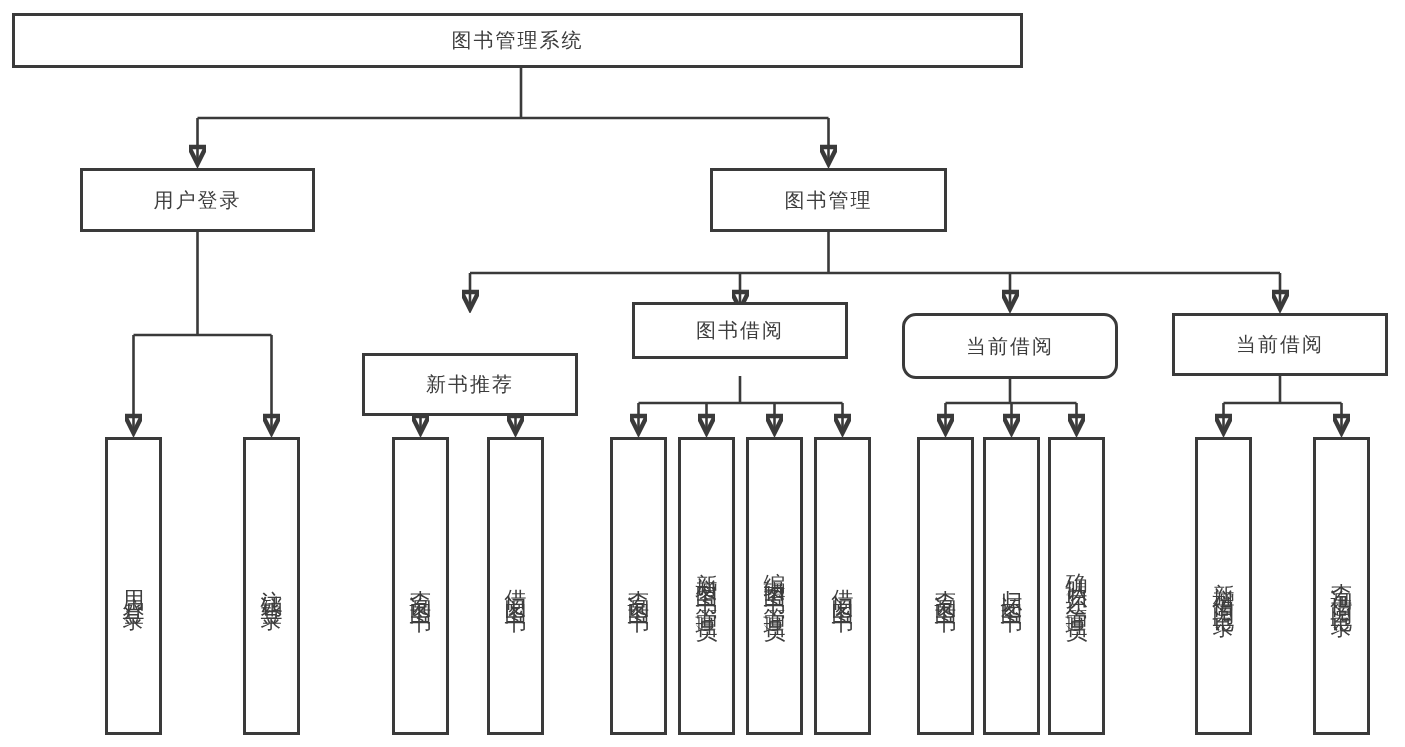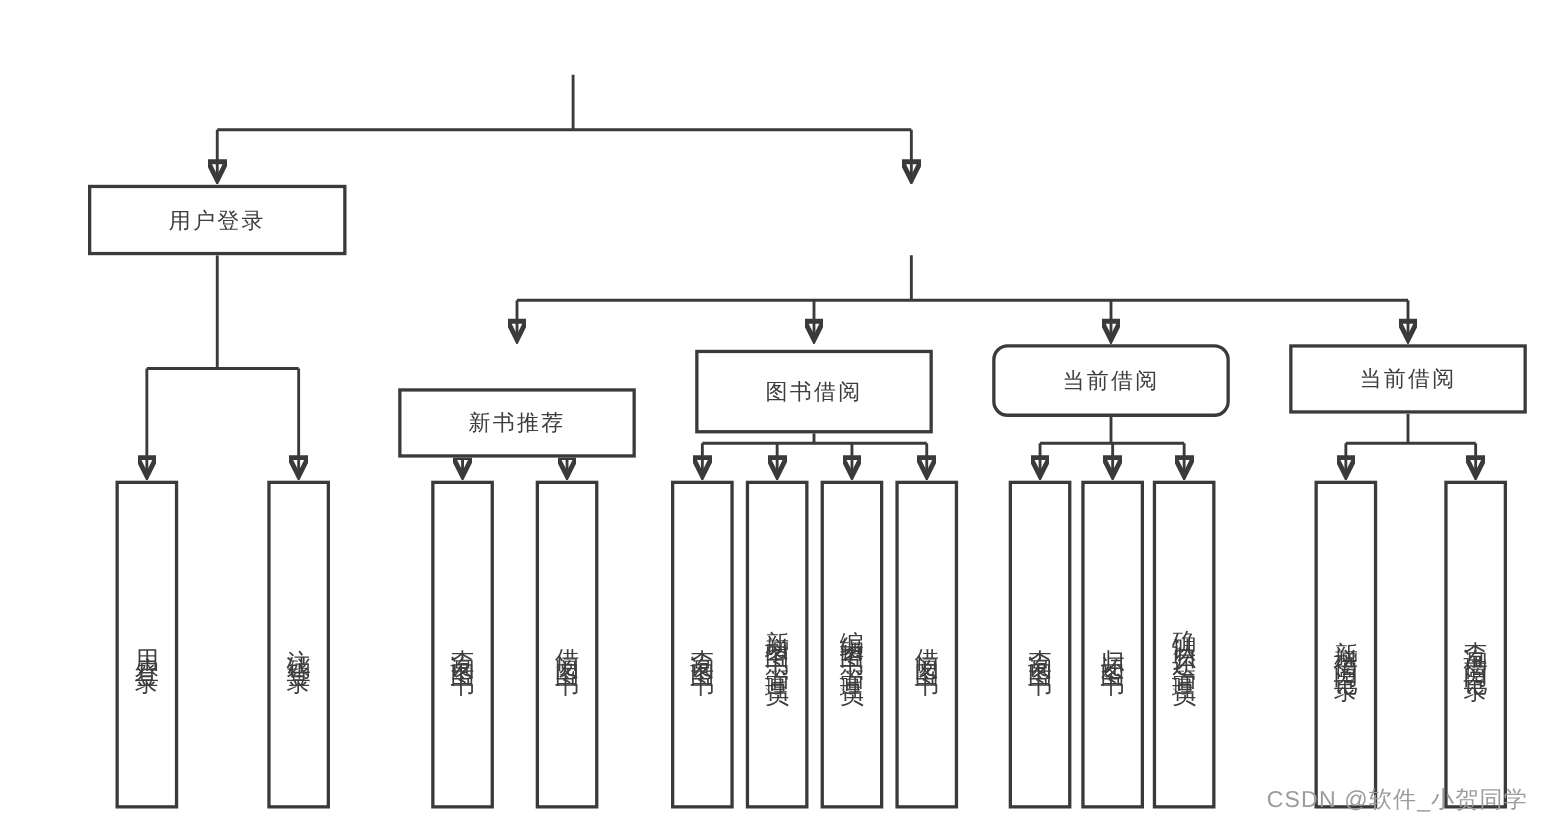--- a/index.html
+++ b/index.html
@@ -105,29 +105,35 @@
     <path d="M1010,376 V403 M945.5,403 H1076.5"></path>
     <path d="M945.5,403 V433" marker-end="url(#ah)"></path>
     <path d="M1011.5,403 V433" marker-end="url(#ah)"></path>
     <path d="M1076.5,403 V433" marker-end="url(#ah)"></path>
 
     <path d="M1280,376 V403 M1223.5,403 H1341.5"></path>
     <path d="M1223.5,403 V433" marker-end="url(#ah)"></path>
     <path d="M1341.5,403 V433" marker-end="url(#ah)"></path>
   </svg>
 
+  <div class="node" style="left:12px;top:13px;width:1011px;height:55px;">
+    <span class="lbl">图书管理系统</span>
+  </div>
 
   <div class="node" style="left:80px;top:168px;width:235px;height:64px;">
     <span class="lbl">用户登录</span>
+  </div>
+  <div class="node" style="left:710px;top:168px;width:237px;height:64px;">
+    <span class="lbl">图书管理</span>
   </div>
 
   <div class="node" style="left:362px;top:313px;width:216px;height:63px;margin-top:40px;">
     <span class="lbl">新书推荐</span>
   </div>
-  <div class="node" style="left:632px;top:318px;width:216px;height:76px;">
+  <div class="node" style="left:632px;top:302px;width:216px;height:57px;">
     <span class="lbl">图书借阅</span>
   </div>
   <div class="node" style="left:902px;top:313px;width:216px;height:66px;border-radius:14px;">
     <span class="lbl">当前借阅</span>
   </div>
   <div class="node" style="left:1172px;top:313px;width:216px;height:63px;">
     <span class="lbl">当前借阅</span>
   </div>
 
   <div class="node vnode" style="left:105px;top:437px;width:57px;height:298px;">
@@ -167,15 +173,14 @@
     <span class="lbl">确认归还（管理员）</span>
   </div>
 
   <div class="node vnode" style="left:1195px;top:437px;width:57px;height:298px;">
     <span class="lbl">新增借阅记录</span>
   </div>
   <div class="node vnode" style="left:1313px;top:437px;width:57px;height:298px;">
     <span class="lbl">查询借阅记录</span>
   </div>
 
-  <div class="watermark">CSDN @软件_小贺同学</div>
 
 </div>
 
 </body></html>

